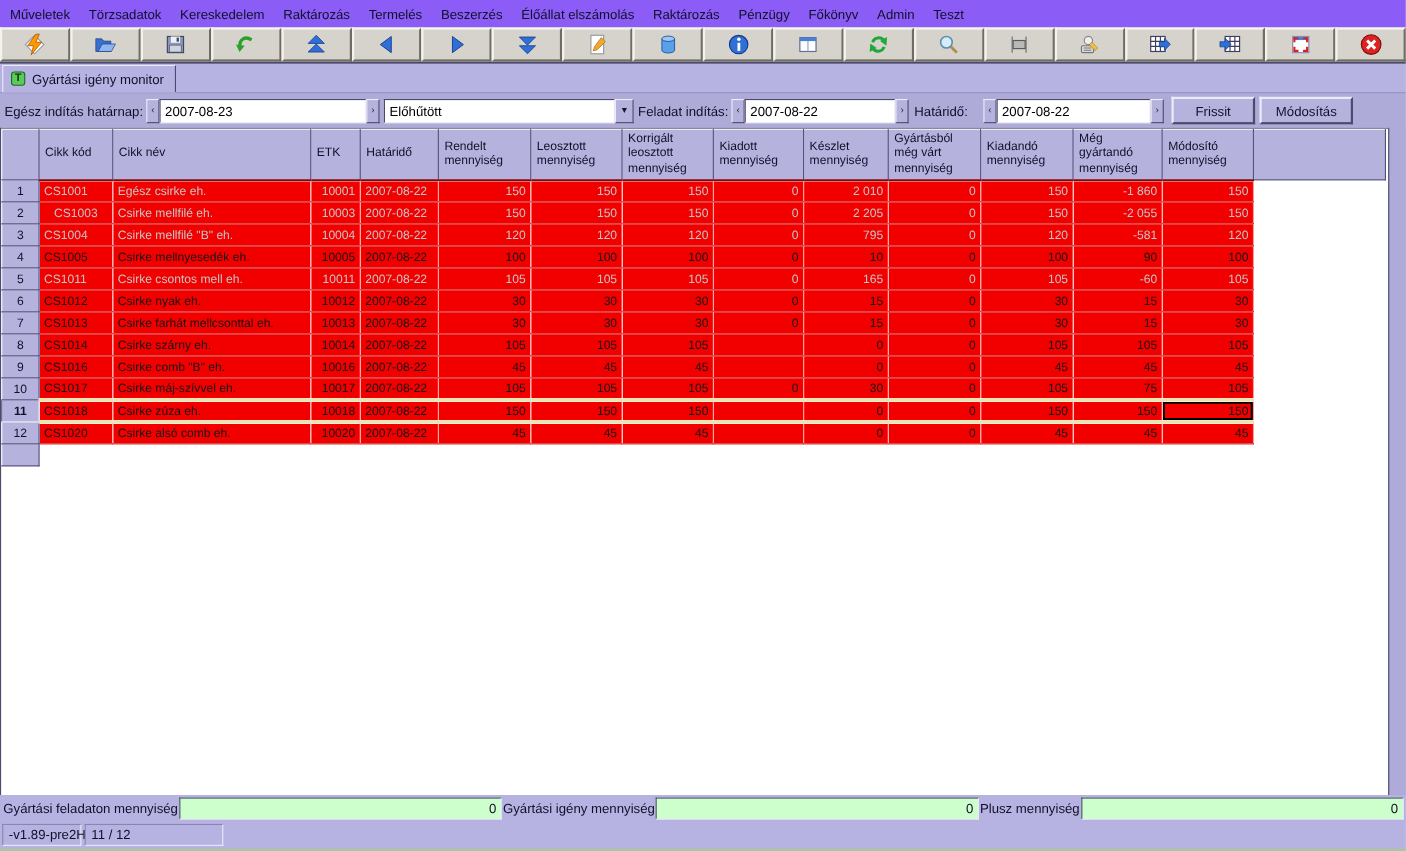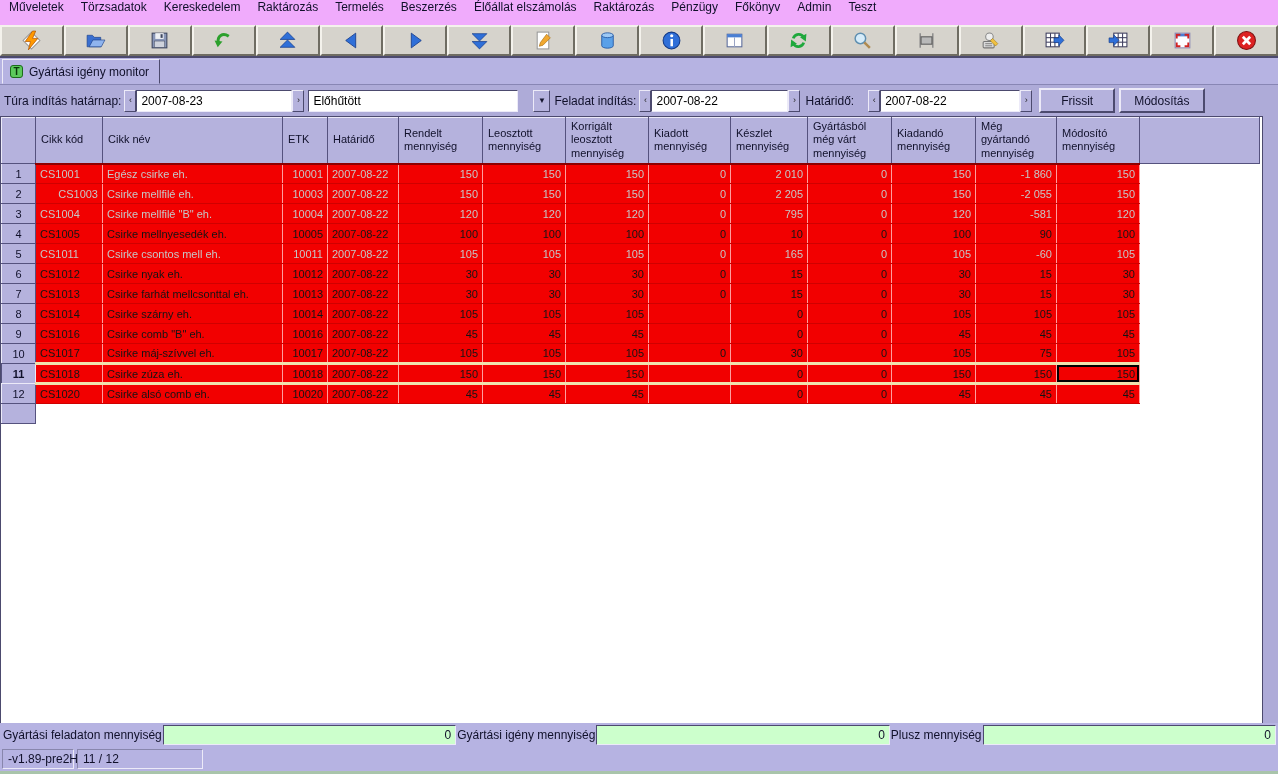--- a/index.html
+++ b/index.html
@@ -6,22 +6,22 @@
   html,body { width:1278px; height:774px; overflow:hidden; }
   body {
     font-family: "Liberation Sans", sans-serif;
     font-size: 12px;
     background:#b6b3e2;
     color:#10102a;
   }
   .window { width:1278px; height:774px; display:flex; flex-direction:column; }
 
   
-  .menubar { height:25px; flex:0 0 25px; display:flex; gap:17px;
-    padding:0 9px; background:#f0abfc; font-size:12px; }
+  .menubar { height:25px; flex:0 0 25px; display:flex; align-items:center; gap:17px;
+    padding:0 9px; background:#8b5cf6; font-size:12px; }
   .menu-item { cursor:default; white-space:nowrap; }
 
   
   .toolbar { height:33px; flex:0 0 33px; display:flex; background:#b6b3e2;
     border-bottom:2px solid #4c4a6e; }
   .tbtn { flex:1 1 0; background:#d6d3cc; border:2px solid;
     border-color:#f4f2ec #6f6c62 #6f6c62 #f4f2ec;
     display:flex; align-items:center; justify-content:center; padding:0; }
   .tbtn svg { width:21px; height:21px; display:block; }
 
@@ -40,21 +40,21 @@
     align-items:center; padding:0 4px; font-size:12px; white-space:nowrap; }
   .flabel { margin-right:3px; }
   .spin { display:flex; align-items:center; height:22px; }
   .spinbtn { width:12px; height:22px; background:#b5b2dd; border:1px solid;
     border-color:#eceaf8 #4c4a6e #4c4a6e #eceaf8; font-size:9px; line-height:1;
     display:flex; align-items:center; justify-content:center; color:#222; padding:0;
     font-family:inherit; }
   .field { height:22px; border:1px solid; border-color:#4c4a6e #eceaf8 #eceaf8 #4c4a6e;
     background:#fff; font-size:12px; padding:0 4px; font-family:inherit; color:#000; }
   input.field { outline:none; }
-  .combo { display:flex; align-items:center; height:22px;gap:15px; }
+  .combo { display:flex; align-items:center; height:22px; }
   .combo-text { width:210px; display:flex; align-items:center; }
   .dropbtn { width:17px; height:22px; background:#b5b2dd; border:1px solid;
     border-color:#eceaf8 #4c4a6e #4c4a6e #eceaf8; font-size:8px; color:#14142e;
     display:flex; align-items:center; justify-content:center; padding:0; font-family:inherit; }
   .btn { height:25px; background:#b5b2dd; border:2px solid;
     border-color:#eceaf8 #4c4a6e #4c4a6e #eceaf8; font-size:12px; padding:0 13px;
     color:#12122c; font-family:inherit; margin-left:4px; }
 
   
   .gridarea { flex:1 1 auto; display:flex; background:#aeabd8; overflow:hidden; }
@@ -309,24 +309,24 @@
     </div>
 
   <div class="tabstrip">
     <div class="tab">
       <span class="tab-icon">T</span>
       <span>Gyártási igény monitor</span>
     </div>
   </div>
 
   <div class="filterbar">
-    <span class="flabel">Túra indítás határnap:</span>
+    <span class="flabel">Egész indítás határnap:</span>
     <span class="spin">
       <button class="spinbtn">‹</button>
-        <input class="field" style="width: 156px;" value="2007-08-23">
+        <input class="field" style="width: 188px;" value="2007-08-23">
         <button class="spinbtn">›</button>
     </span>
     <span class="combo" style="margin-left:4px">
       <span class="field combo-text">Előhűtött</span>
         <button class="dropbtn">▼</button>
     </span>
     <span class="flabel" style="margin-left:4px">Feladat indítás:</span>
     <span class="spin">
       <button class="spinbtn">‹</button>
         <input class="field" style="width: 137px;" value="2007-08-22">
@@ -394,21 +394,21 @@
               <td class="c" style="text-align: right;">0</td>
               <td class="c" style="text-align: right;">2 010</td>
               <td class="c" style="text-align: right;">0</td>
               <td class="c" style="text-align: right;">150</td>
               <td class="c" style="text-align: right;">-1 860</td>
               <td class="c" style="text-align: right;">150</td>
               <td class="void"></td>
             </tr>
             <tr class="gray">
               <td class="rownum">2</td>
-              <td class="c" style="text-align: right;">CS1003</td>
+              <td class="c" style="text-align: center;">CS1003</td>
               <td class="c" style="text-align: left;">Csirke mellfilé eh.</td>
               <td class="c" style="text-align: right;">10003</td>
               <td class="c" style="text-align: left;">2007-08-22</td>
               <td class="c" style="text-align: right;">150</td>
               <td class="c" style="text-align: right;">150</td>
               <td class="c" style="text-align: right;">150</td>
               <td class="c" style="text-align: right;">0</td>
               <td class="c" style="text-align: right;">2 205</td>
               <td class="c" style="text-align: right;">0</td>
               <td class="c" style="text-align: right;">150</td>

